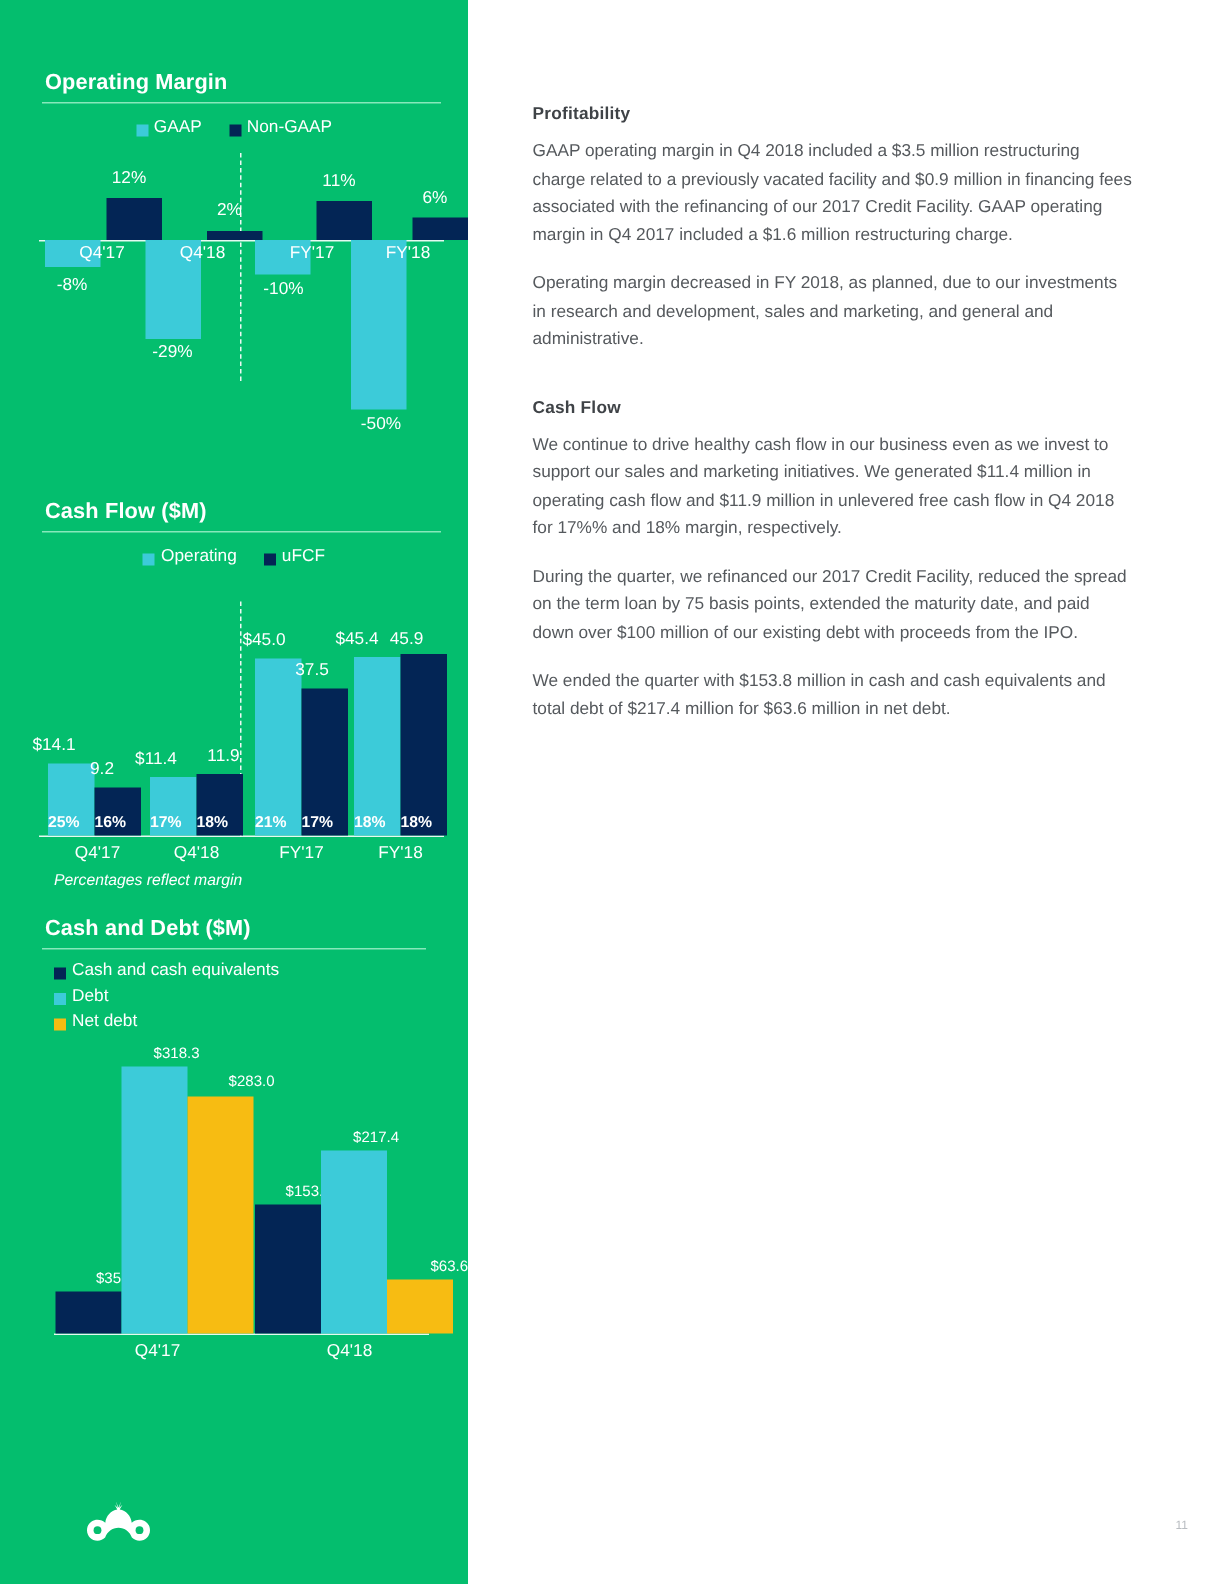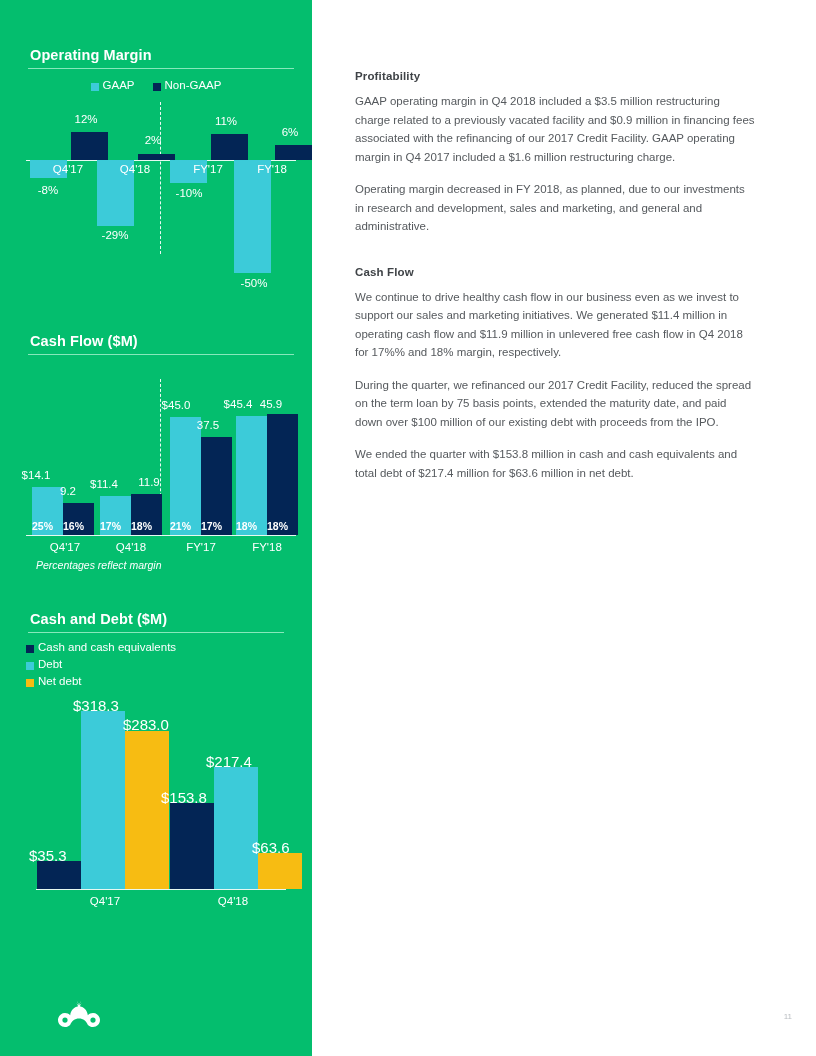--- a/index.html
+++ b/index.html
@@ -96,33 +96,33 @@
     width: 70px; text-align: center;
   }
   #cf-note {
     position: absolute; top: 196px; left: 36px;
     font-size: 10.5px; font-style: italic; color: #ffffff;
   }
 
   
   #cd-block { top: 611px; }
   #cd-legend {
-    margin-top: 8px; padding-left: 26px;
+    margin-top: 8px; padding-left: 36px;
     display: flex; flex-direction: column; gap: 5px;
     font-size: 11.5px; color: #ffffff;
   }
   #cd-plot { position: relative; margin-top: 12px; height: 230px; width: 312px; }
   #cd-axis {
     position: absolute; left: 36px; right: 26px;
     top: 190px; height: 1px; background: #ffffff; opacity: .9;
   }
   .cd-bar { position: absolute; width: 44px; bottom: 40px; }
   .cd-val {
-    position: absolute; font-size: 15px; color: #ffffff;
-    white-space: nowrap; width: 60px; text-align: left;
+    position: absolute; font-size: 10px; color: #ffffff;
+    white-space: nowrap; width: 60px; text-align: right;
   }
   .cd-cat {
     position: absolute; top: 196px; font-size: 11.5px; color: #ffffff;
     width: 90px; text-align: center;
   }
 
   
   #logo { position: absolute; left: 55px; top: 1000px; width: 48px; height: 40px; }
 
   
@@ -201,20 +201,30 @@
           <div class="om-cat" style="left:10px">FY'18</div>
           <div class="om-lbl" style="left:-8px; top:178px">-50%</div>
         </div>
       </div>
     </div>
 
     <div class="chart-block" id="cf-block">
       <div class="chart-title">Cash Flow ($M)</div>
       <div class="title-rule"></div>
 
+      <div class="legend-row">
+        <span class="legend-item">
+          <span class="swatch" style="background:#3CCBD9"></span>
+          <span>Operating</span>
+        </span>
+        <span class="legend-item">
+          <span class="swatch" style="background:#032555"></span>
+          <span>uFCF</span>
+        </span>
+      </div>
 
       <div id="cf-plot">
         <div id="cf-axis"></div>
         <div id="cf-divider"></div>
 
         <div class="cf-bar" style="left:32px; height:48px; background:#3CCBD9"></div>
         <div class="cf-val" style="left:8px; top:106px">$14.1</div>
         <div class="cf-pct" style="left:32px">25%</div>
 
         <div class="cf-bar" style="left:63px; height:32px; background:#032555"></div>

